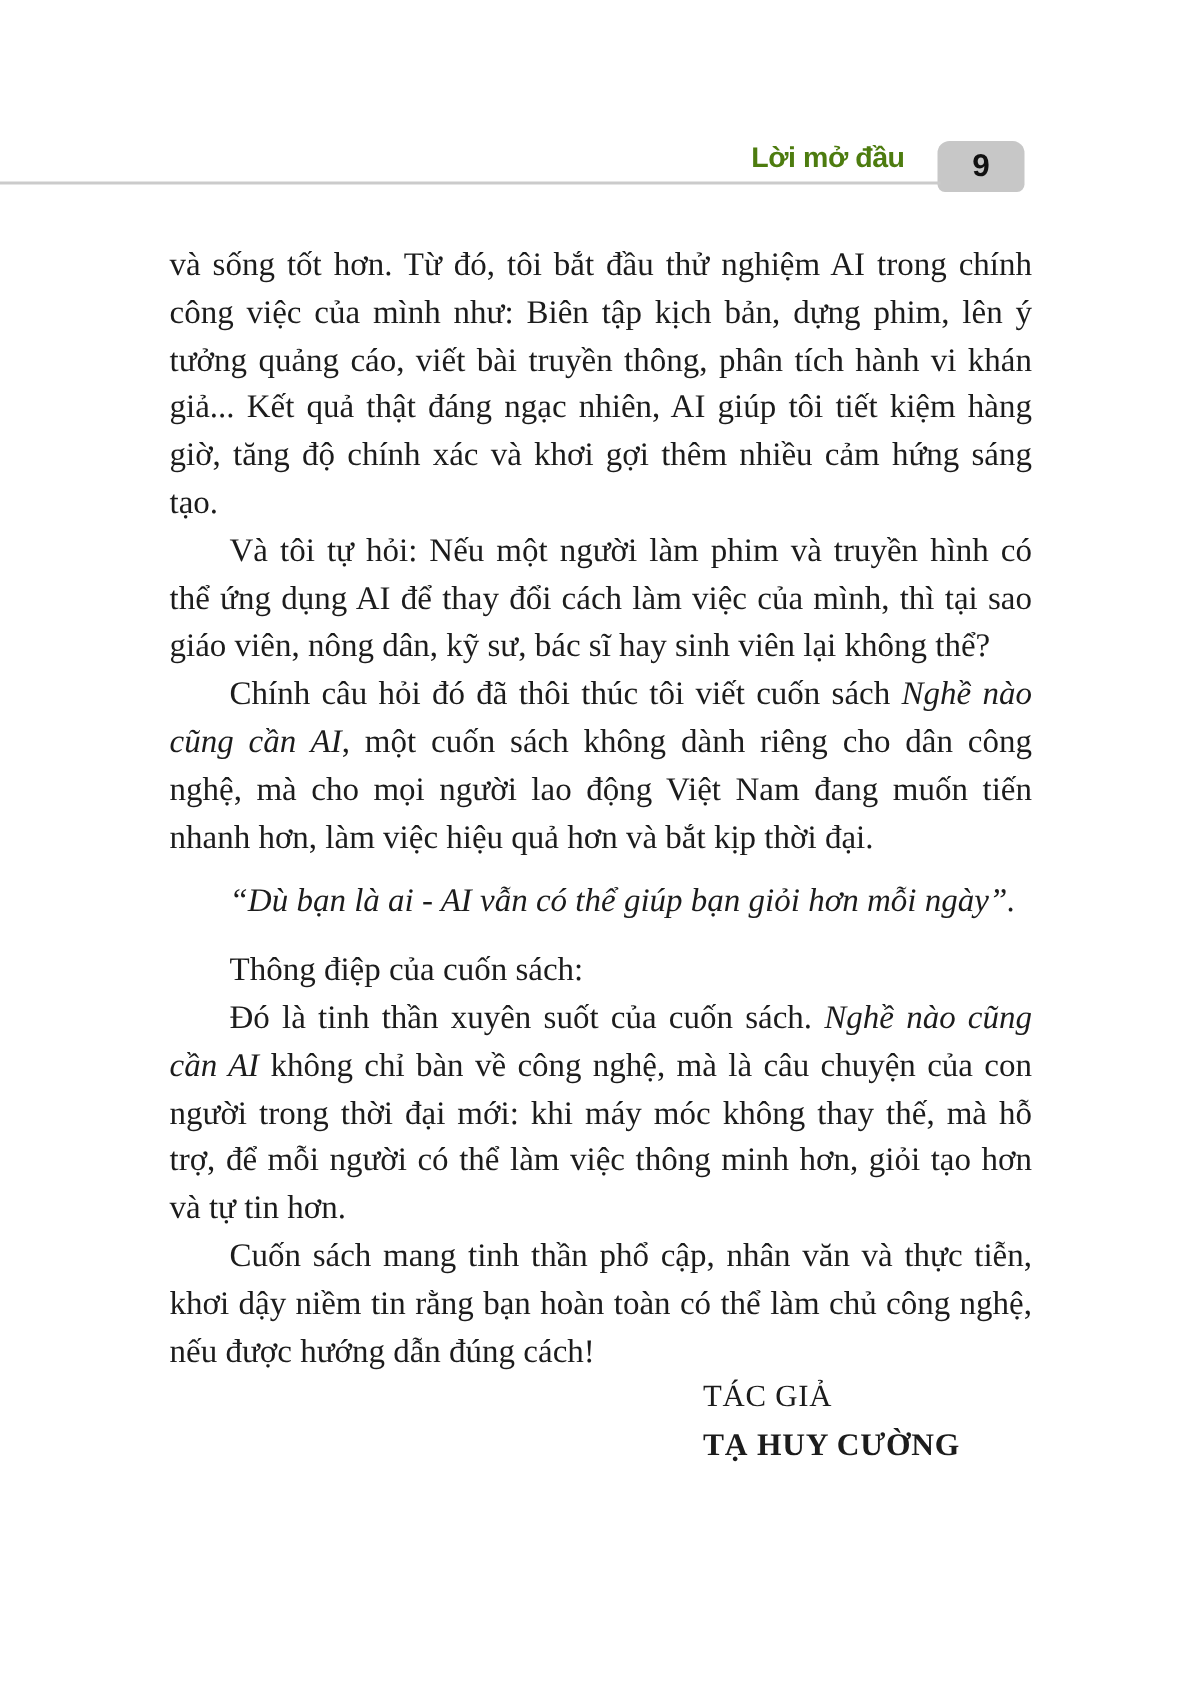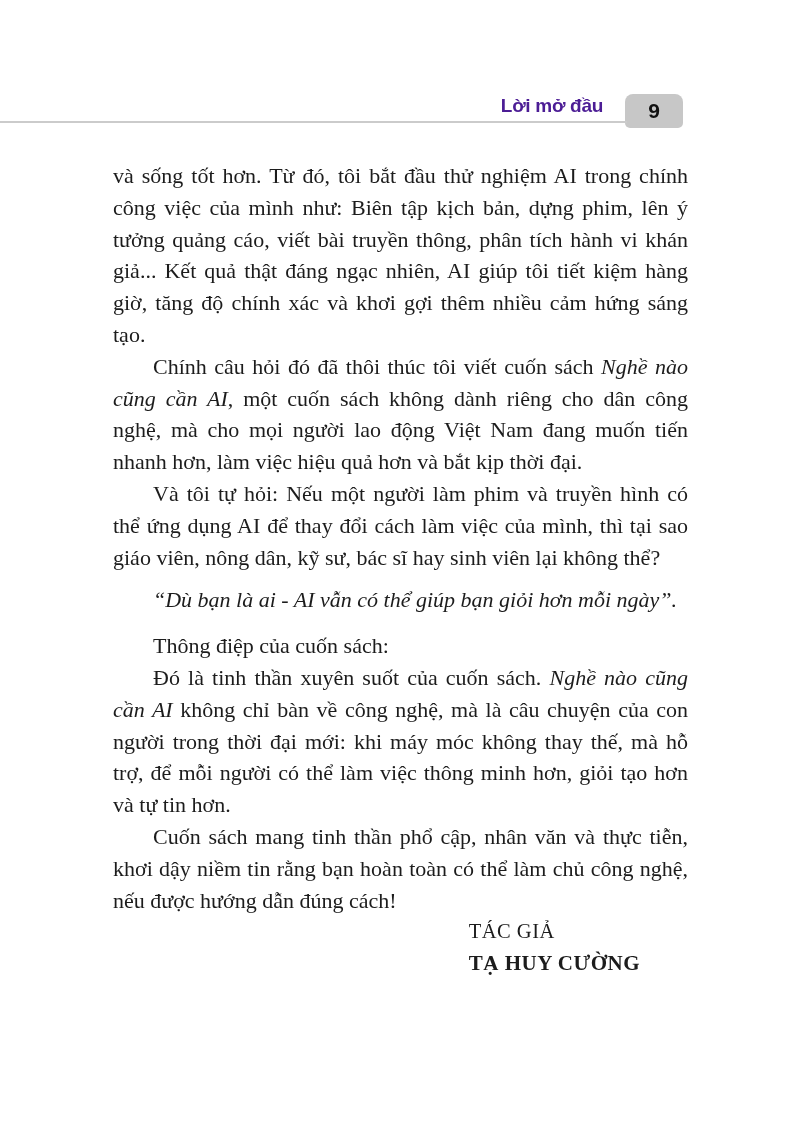--- a/index.html
+++ b/index.html
@@ -20,21 +20,21 @@
   }
   
   .header-title {
     position: absolute;
     top: 95px;
     right: 197px;
     font-family: "Liberation Sans", "DejaVu Sans", sans-serif;
     font-weight: bold;
     font-size: 19px;
     letter-spacing: -0.3px;
-    color: #4c1d95;
+    color: #4d7c0f;
     white-space: nowrap;
   }
   .page-badge {
     position: absolute;
     top: 94px;
     left: 625px;
     width: 58px;
     height: 34px;
     background: var(--badge-bg);
     border-radius: 8px 8px 5px 5px;
@@ -105,22 +105,22 @@
 
   <span class="page-badge">
     <span class="num">9</span>
   </span>
 
   <div class="header-rule"></div>
 
   <main class="content">
     <div id="body-text">
         <p class=""><span>và sống tốt hơn. Từ đó, tôi bắt đầu thử nghiệm AI trong chính công việc của mình như: Biên tập kịch bản, dựng phim, lên ý tưởng quảng cáo, viết bài truyền thông, phân tích hành vi khán giả... Kết quả thật đáng ngạc nhiên, AI giúp tôi tiết kiệm hàng giờ, tăng độ chính xác và khơi gợi thêm nhiều cảm hứng sáng tạo.</span></p>
+        <p class="indent "><span>Và tôi tự hỏi: Nếu một người làm phim và truyền hình có thể ứng dụng AI để thay đổi cách làm việc của mình, thì tại sao giáo viên, nông dân, kỹ sư, bác sĩ hay sinh viên lại không thể?</span></p>
         <p class="indent "><span>Chính câu hỏi đó đã thôi thúc tôi viết cuốn sách </span><i>Nghề nào cũng cần AI</i><span>, một cuốn sách không dành riêng cho dân công nghệ, mà cho mọi người lao động Việt Nam đang muốn tiến nhanh hơn, làm việc hiệu quả hơn và bắt kịp thời đại.</span></p>
-        <p class="indent "><span>Và tôi tự hỏi: Nếu một người làm phim và truyền hình có thể ứng dụng AI để thay đổi cách làm việc của mình, thì tại sao giáo viên, nông dân, kỹ sư, bác sĩ hay sinh viên lại không thể?</span></p>
         <p class="indent quote"><i>“Dù bạn là ai - AI vẫn có thể giúp bạn giỏi hơn mỗi ngày”.</i></p>
         <p class="indent "><span>Thông điệp của cuốn sách:</span></p>
         <p class="indent "><span>Đó là tinh thần xuyên suốt của cuốn sách. </span><i>Nghề nào cũng cần AI</i><span> không chỉ bàn về công nghệ, mà là câu chuyện của con người trong thời đại mới: khi máy móc không thay thế, mà hỗ trợ, để mỗi người có thể làm việc thông minh hơn, giỏi tạo hơn và tự tin hơn.</span></p>
         <p class="indent "><span>Cuốn sách mang tinh thần phổ cập, nhân văn và thực tiễn, khơi dậy niềm tin rằng bạn hoàn toàn có thể làm chủ công nghệ, nếu được hướng dẫn đúng cách!</span></p>
       </div>
 
     <div class="signature">
       <div class="sig-role">TÁC GIẢ</div>
       <div class="sig-name">TẠ HUY CƯỜNG</div>
     </div>

